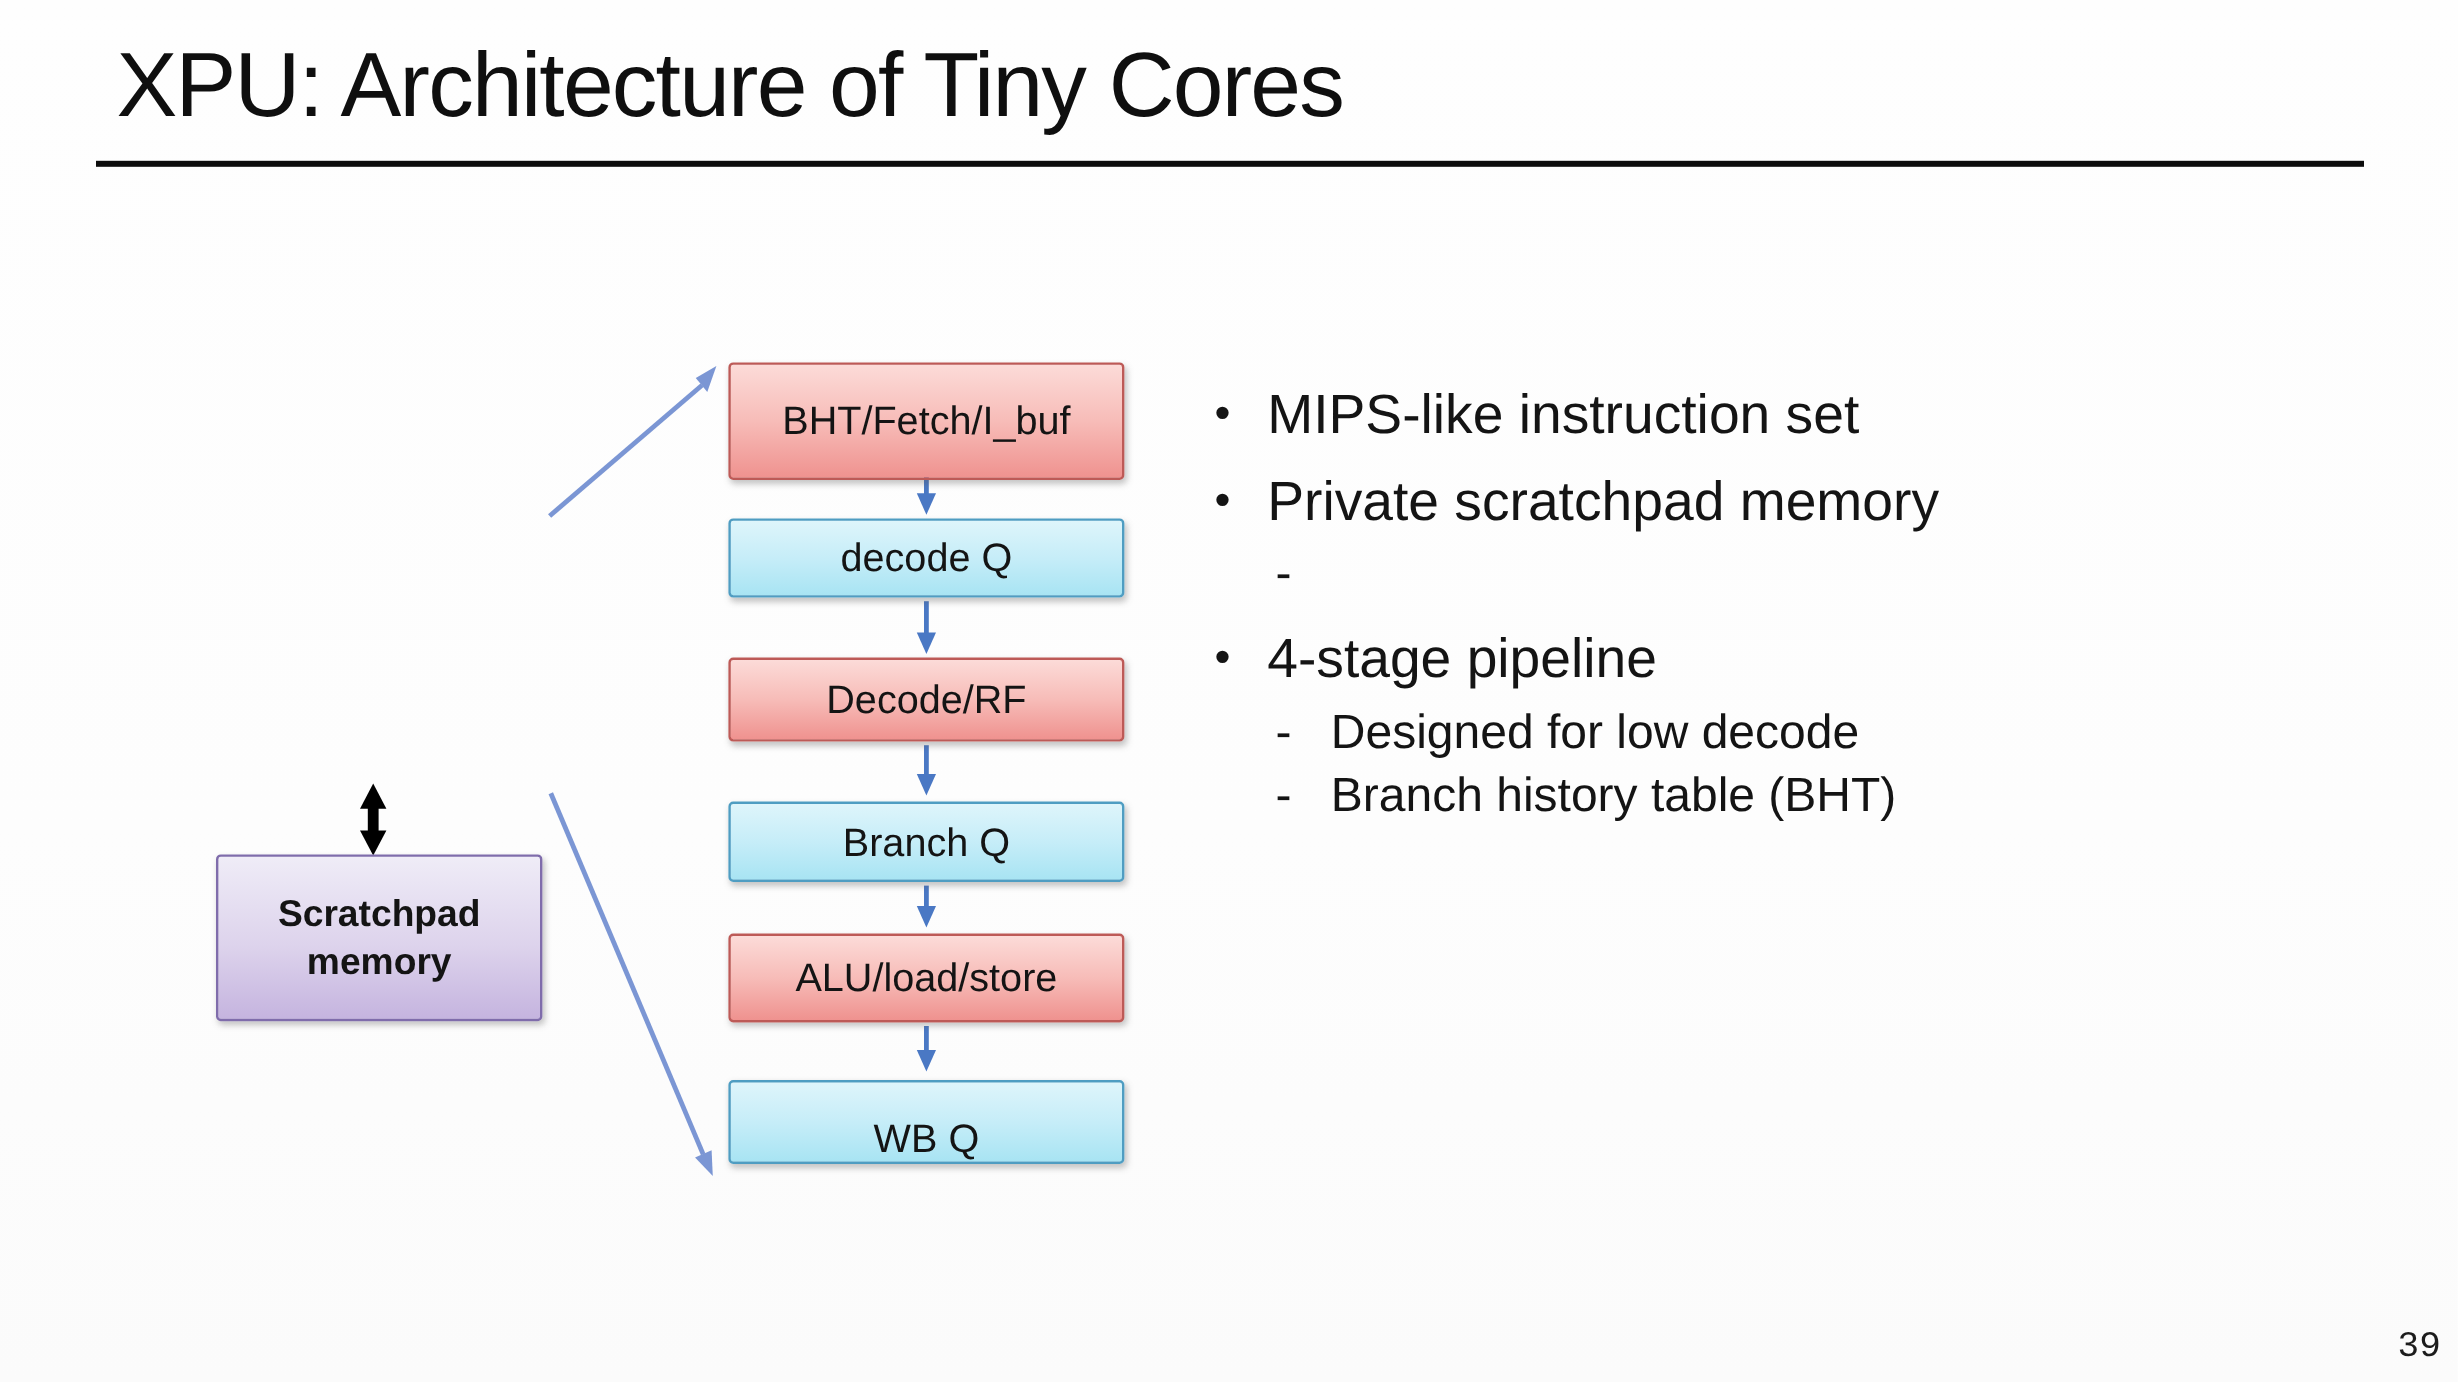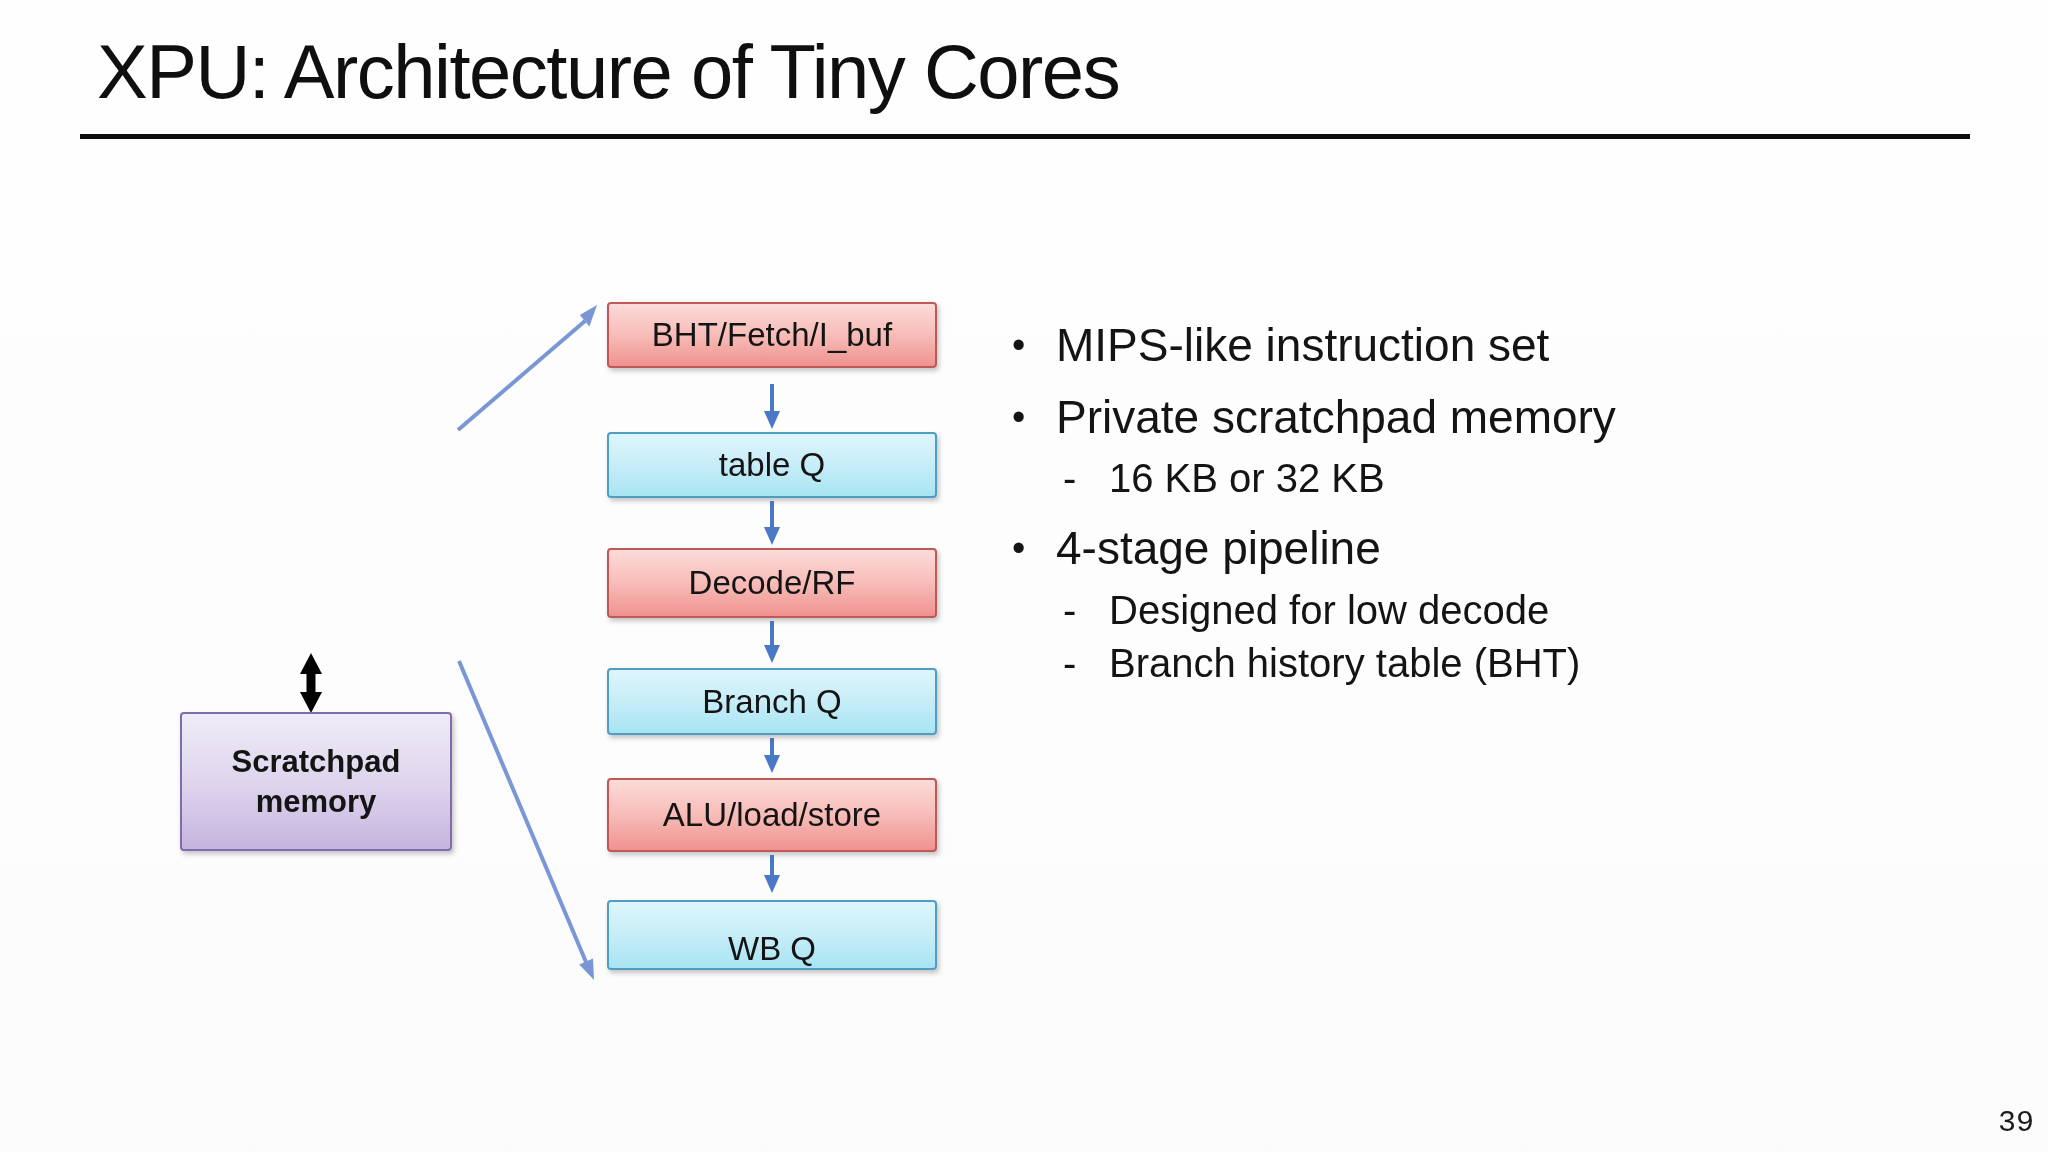--- a/index.html
+++ b/index.html
@@ -66,21 +66,21 @@
     font-size: 33px; font-weight: 400;
   }
   .pipe.pink {
     background: linear-gradient(180deg, #fcdbd8 0%, #f7bcb8 50%, #ef928f 100%);
     border: 2px solid #bd5a57;
   }
   .pipe.cyan {
     background: linear-gradient(180deg, #def5fb 0%, #c6edf8 50%, #a8e4f3 100%);
     border: 2px solid #4f9dc2;
   }
-  .pipe-1 { top: 302px; height: 66px; align-items: center; }
+  .pipe-1 { top: 302px; height: 98px; align-items: center; }
   .pipe-2 { top: 432px; height: 66px; }
   .pipe-3 { top: 548px; height: 70px; }
   .pipe-4 { top: 668px; height: 67px; }
   .pipe-5 { top: 778px; height: 74px; }
   .pipe-6 { top: 900px; height: 70px; align-items: flex-end; }
 
   .connectors {
     position: absolute;
     left: 0; top: 0;
     width: 2048px; height: 1152px;
@@ -163,21 +163,21 @@
   </svg>
 
   <div class="dbox scratchpad-box">
     <span>Scratchpad memory</span>
   </div>
 
   <div class="dbox pipe pink pipe-1">
     <span>BHT/Fetch/I_buf</span>
   </div>
   <div class="dbox pipe cyan pipe-2">
-    <span>table Q</span>
+    <span>decode Q</span>
   </div>
   <div class="dbox pipe pink pipe-3">
     <span>Decode/RF</span>
   </div>
   <div class="dbox pipe cyan pipe-4">
     <span>Branch Q</span>
   </div>
   <div class="dbox pipe pink pipe-5">
     <span>ALU/load/store</span>
   </div>
@@ -188,21 +188,20 @@
   <div class="bullet-row l1 b-1">
     <span class="marker">•</span>
     <span class="btext">MIPS-like instruction set</span>
   </div>
   <div class="bullet-row l1 b-2">
     <span class="marker">•</span>
     <span class="btext">Private scratchpad memory</span>
   </div>
   <div class="bullet-row l2 b-3">
     <span class="marker">-</span>
-    <span class="btext">16 KB or 32 KB</span>
   </div>
   <div class="bullet-row l1 b-4">
     <span class="marker">•</span>
     <span class="btext">4-stage pipeline</span>
   </div>
   <div class="bullet-row l2 b-5">
     <span class="marker">-</span>
     <span class="btext">Designed for low decode</span>
   </div>
   <div class="bullet-row l2 b-6">

